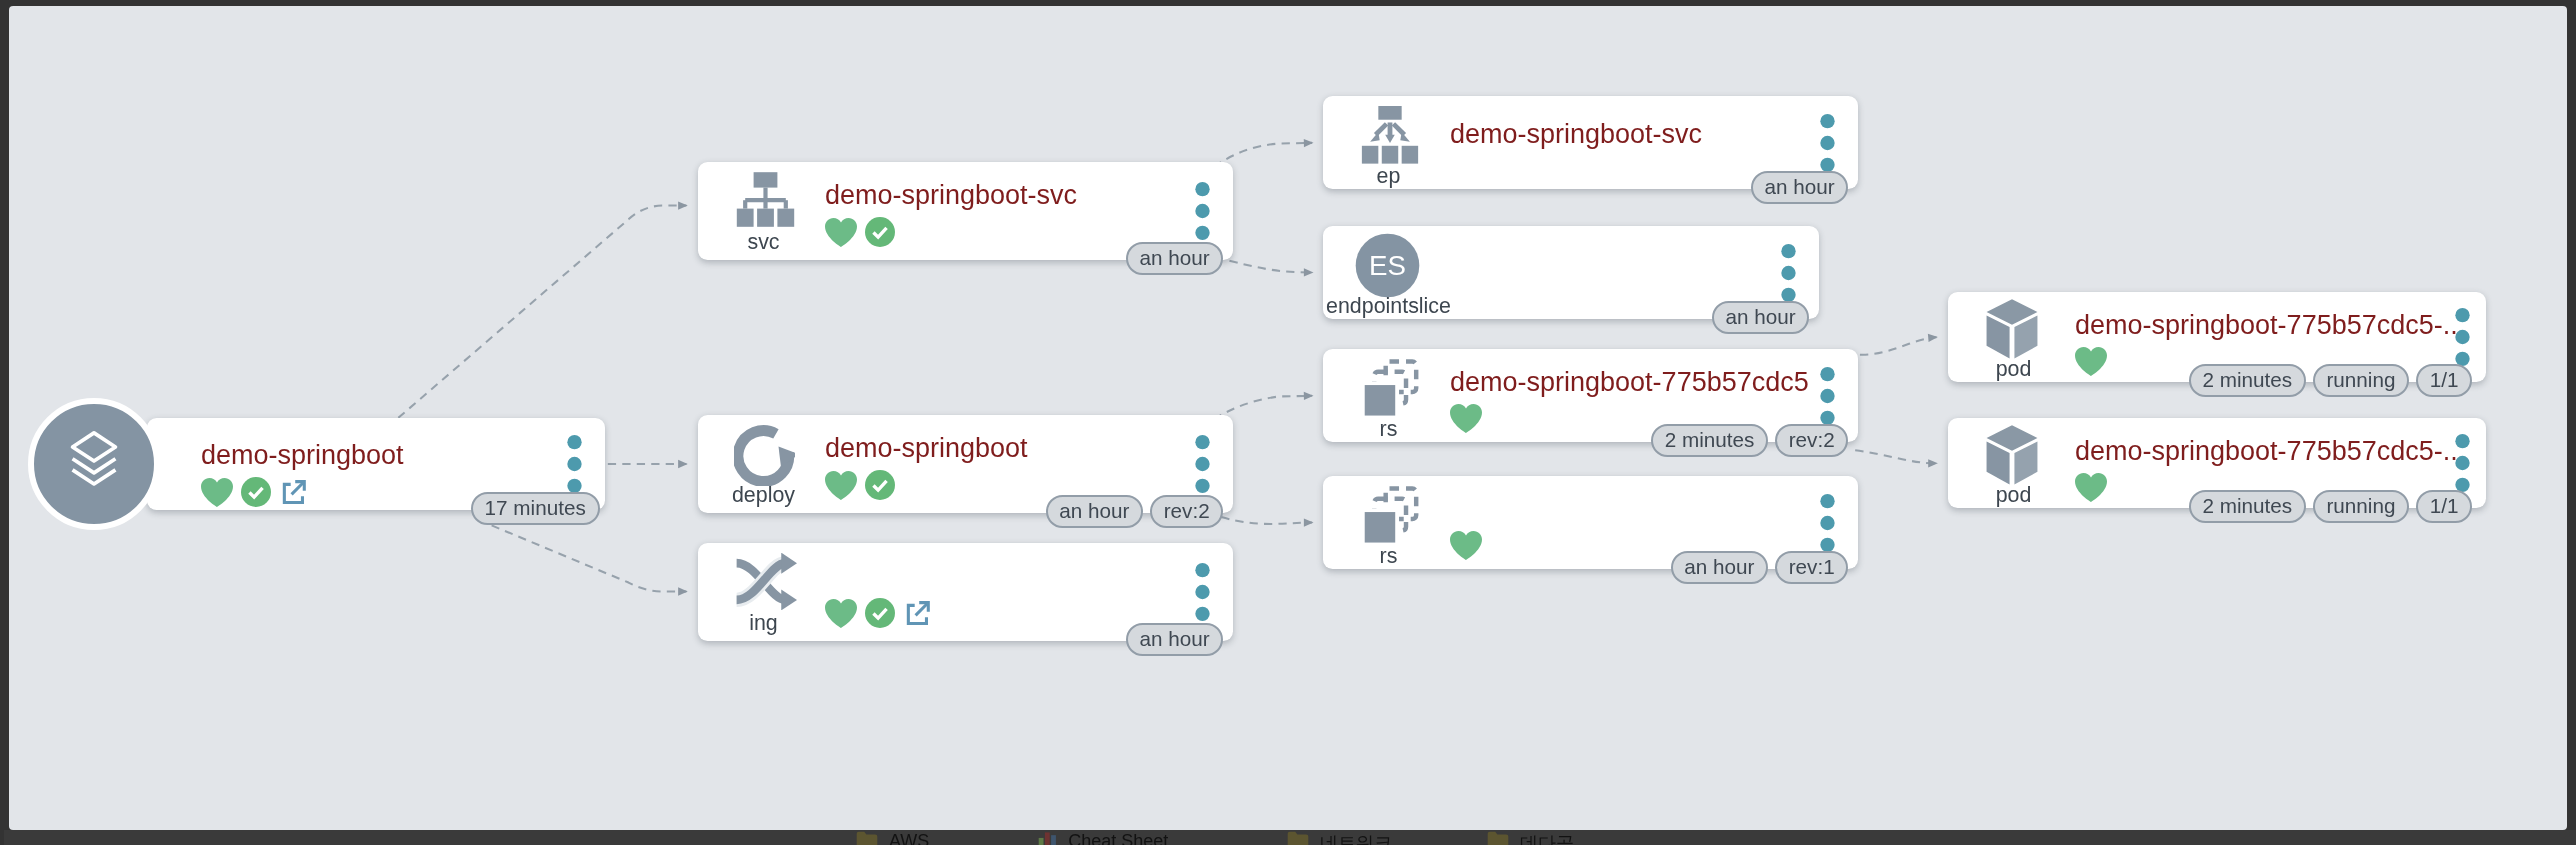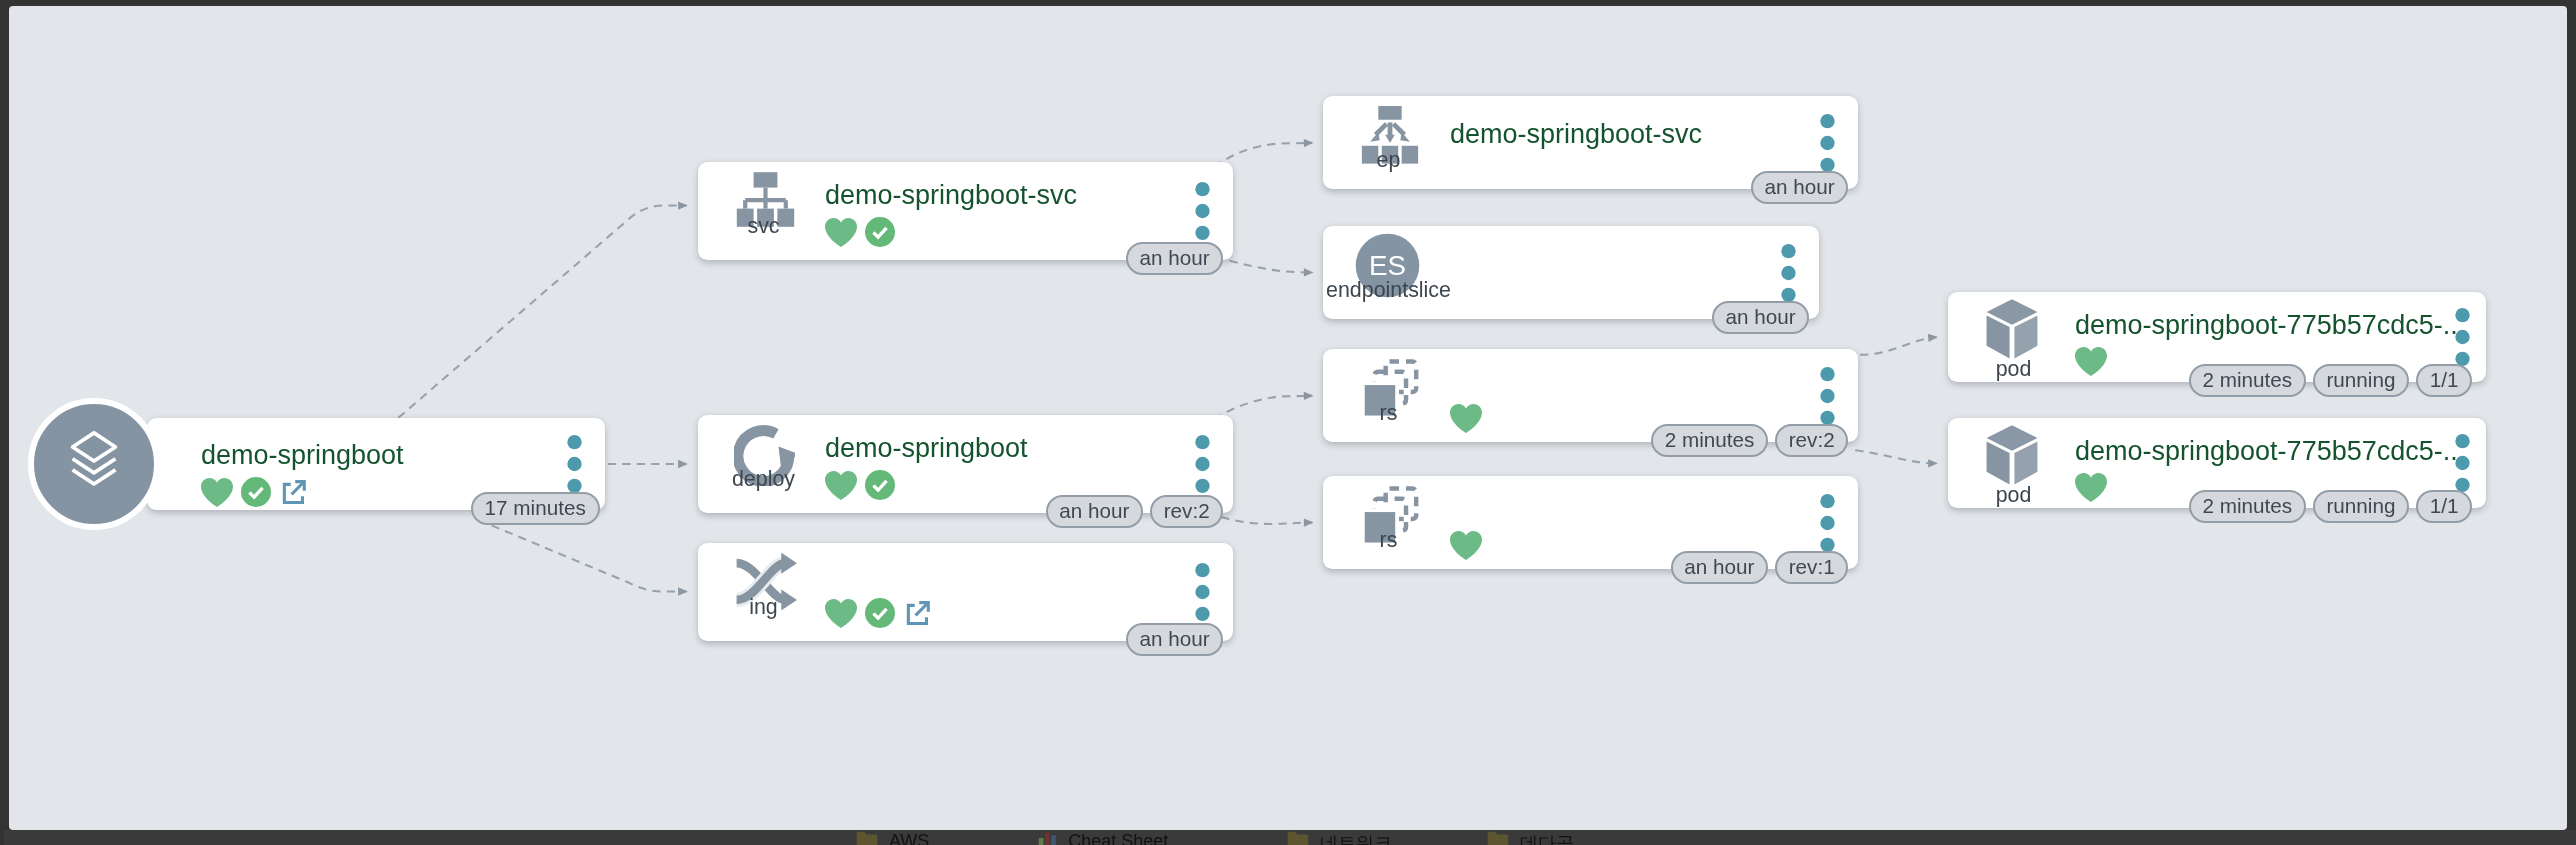--- a/index.html
+++ b/index.html
@@ -13,25 +13,25 @@
     background:#e2e5e9;border-radius:4.1px;
   }
   #edge-layer{position:absolute;left:0;top:0;width:2576px;height:846px;pointer-events:none;}
   .edge{stroke:#97a2ac;stroke-width:3;fill:none;stroke-dasharray:12 9;}
 
   .node{
     position:absolute;background:#ffffff;border-radius:9.6px;
     box-shadow:0 2.1px 6.9px rgba(55,65,75,.28);
   }
   .node .title{
-    position:absolute;left:127px;top:18px;font-size:27px;color:#14532d;white-space:nowrap;
+    position:absolute;left:127px;top:18px;font-size:27px;color:#7f1d1d;white-space:nowrap;
   }
   .node .status-row{position:absolute;left:127px;top:55px;display:flex;gap:7.6px;align-items:center;}
   .node .type-label{
-    position:absolute;left:0;width:131px;top:52px;text-align:center;
+    position:absolute;left:0;width:131px;top:68px;text-align:center;
     font-size:21.4px;color:#3d464f;white-space:nowrap;
   }
   .node .node-icon{position:absolute;left:36px;top:9.6px;}
   .kebab{position:absolute;right:23.4px;top:50%;transform:translateY(-50%);cursor:pointer;}
   .badges{position:absolute;right:9.6px;bottom:-14.5px;display:flex;gap:6.9px;}
   .badge{
     background:#d5d9dd;border:2.1px solid #929da8;border-radius:16.5px;
     padding:0.7px 11.7px;font-size:20.7px;line-height:27.6px;color:#3f4852;white-space:nowrap;
   }
 
@@ -271,20 +271,21 @@
 
 <div class="node" style="left:1323px;top:349px;width:535px;height:93px;">
   <svg class="node-icon" width="61" height="61" viewBox="0 0 96 96">
     <g fill="none" stroke="#8795a3" stroke-width="7" stroke-dasharray="15 11">
       <rect x="42" y="4" width="48" height="48" rx="6"></rect>
       <rect x="24" y="20" width="50" height="50" rx="6"></rect>
     </g>
     <rect x="6" y="38" width="54" height="54" fill="#8795a3" stroke="#ffffff" stroke-width="6"></rect>
   </svg>
   <div class="type-label">rs</div>
+  <div class="title">demo-springboot-775b57cdc5</div>
   <div class="status-row">
     <svg width="32" height="29" viewBox="0 0 32 29">
         <path d="M16 29 C16 29 0 19.5 0 8.5 C0 3.8 3.8 0 8.5 0 C11.7 0 14.5 1.8 16 4.4 C17.5 1.8 20.3 0 23.5 0 C28.2 0 32 3.8 32 8.5 C32 19.5 16 29 16 29 Z" fill="#6cbb87"></path>
       </svg>
   </div>
   <svg class="kebab" width="15" height="59" viewBox="0 0 22 86">
       <g fill="#4d9aad">
         <circle cx="11" cy="11" r="10.5"></circle>
         <circle cx="11" cy="43" r="10.5"></circle>
         <circle cx="11" cy="75" r="10.5"></circle>

